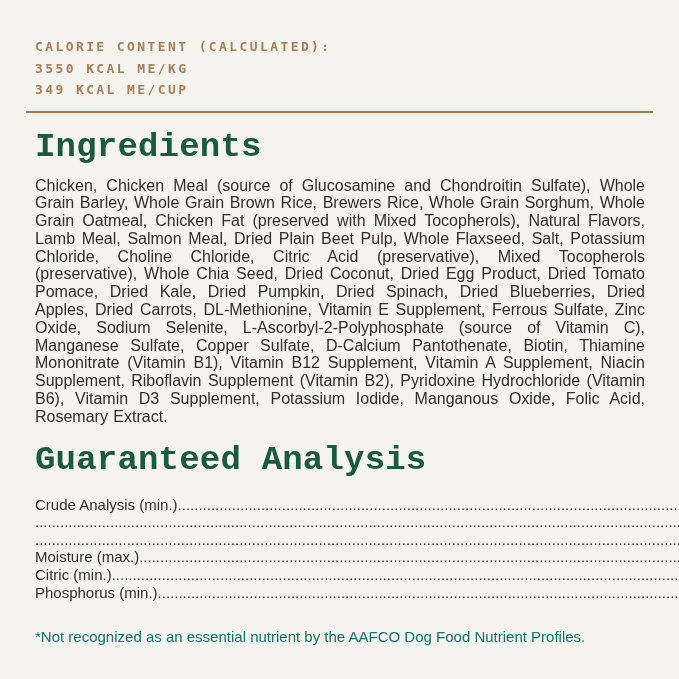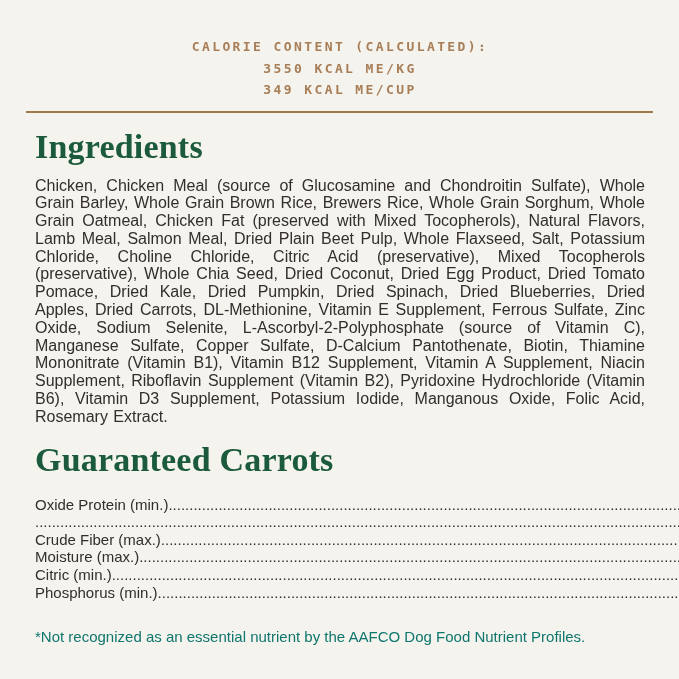--- a/index.html
+++ b/index.html
@@ -20,35 +20,34 @@
   
   .calorie-block {
     padding: 36px 34px 0 35px;
     font-family: "DejaVu Sans Mono", monospace;
     font-size: 13px;
     font-weight: 700;
     letter-spacing: 2.4px;
     line-height: 21.5px;
     color: #a87e58;
     white-space: nowrap;
-    text-align: center;
   }
 
   
   .rule {
     height: 2px;
     background: #a1794c;
     margin: 10px 26px 0 26px;
     border: none;
   }
 
   
   .heading {
     margin: 15px 34px 0 35px;
-    font-family: Liberation Serif, serif;
+    font-family: Liberation Mono, monospace;
     font-weight: 700;
     font-size: 34px;
     line-height: 38px;
     color: #1b5a3c;
     letter-spacing: 0.2px;
   }
 
   
   .ingredients-text {
     margin: 11px 34px 13px 35px;
@@ -101,38 +100,37 @@
     <div>3550 KCAL ME/KG</div>
     <div>349 KCAL ME/CUP</div>
   </div>
 
   <div class="rule"></div>
 
   <div class="heading">Ingredients</div>
 
   <div class="ingredients-text">Chicken, Chicken Meal (source of Glucosamine and Chondroitin Sulfate), Whole Grain Barley, Whole Grain Brown Rice, Brewers Rice, Whole Grain Sorghum, Whole Grain Oatmeal, Chicken Fat (preserved with Mixed Tocopherols), Natural Flavors, Lamb Meal, Salmon Meal, Dried Plain Beet Pulp, Whole Flaxseed, Salt, Potassium Chloride, Choline Chloride, Citric Acid (preservative), Mixed Tocopherols (preservative), Whole Chia Seed, Dried Coconut, Dried Egg Product, Dried Tomato Pomace, Dried Kale, Dried Pumpkin, Dried Spinach, Dried Blueberries, Dried Apples, Dried Carrots, DL-Methionine, Vitamin E Supplement, Ferrous Sulfate, Zinc Oxide, Sodium Selenite, L-Ascorbyl-2-Polyphosphate (source of Vitamin C), Manganese Sulfate, Copper Sulfate, D-Calcium Pantothenate, Biotin, Thiamine Mononitrate (Vitamin B1), Vitamin B12 Supplement, Vitamin A Supplement, Niacin Supplement, Riboflavin Supplement (Vitamin B2), Pyridoxine Hydrochloride (Vitamin B6), Vitamin D3 Supplement, Potassium Iodide, Manganous Oxide, Folic Acid, Rosemary Extract.</div>
 
-  <div class="heading">Guaranteed Carrots</div>
+  <div class="heading">Guaranteed Analysis</div>
 
   <div class="ga-grid">
     <div class="ga-col">
 
         <div class="ga-row">
-          <span class="ga-label">Oxide Protein (min.)</span>
+          <span class="ga-label">Crude Analysis (min.)</span>
           <span class="dots">................................................................................................................................................................</span>
 
         </div>
 
         <div class="ga-row">
           <span class="dots">................................................................................................................................................................</span>
 
         </div>
 
         <div class="ga-row">
-          <span class="ga-label">Crude Fiber (max.)</span>
           <span class="dots">................................................................................................................................................................</span>
 
         </div>
 
         <div class="ga-row">
           <span class="ga-label">Moisture (max.)</span>
           <span class="dots">................................................................................................................................................................</span>
 
         </div>
 

